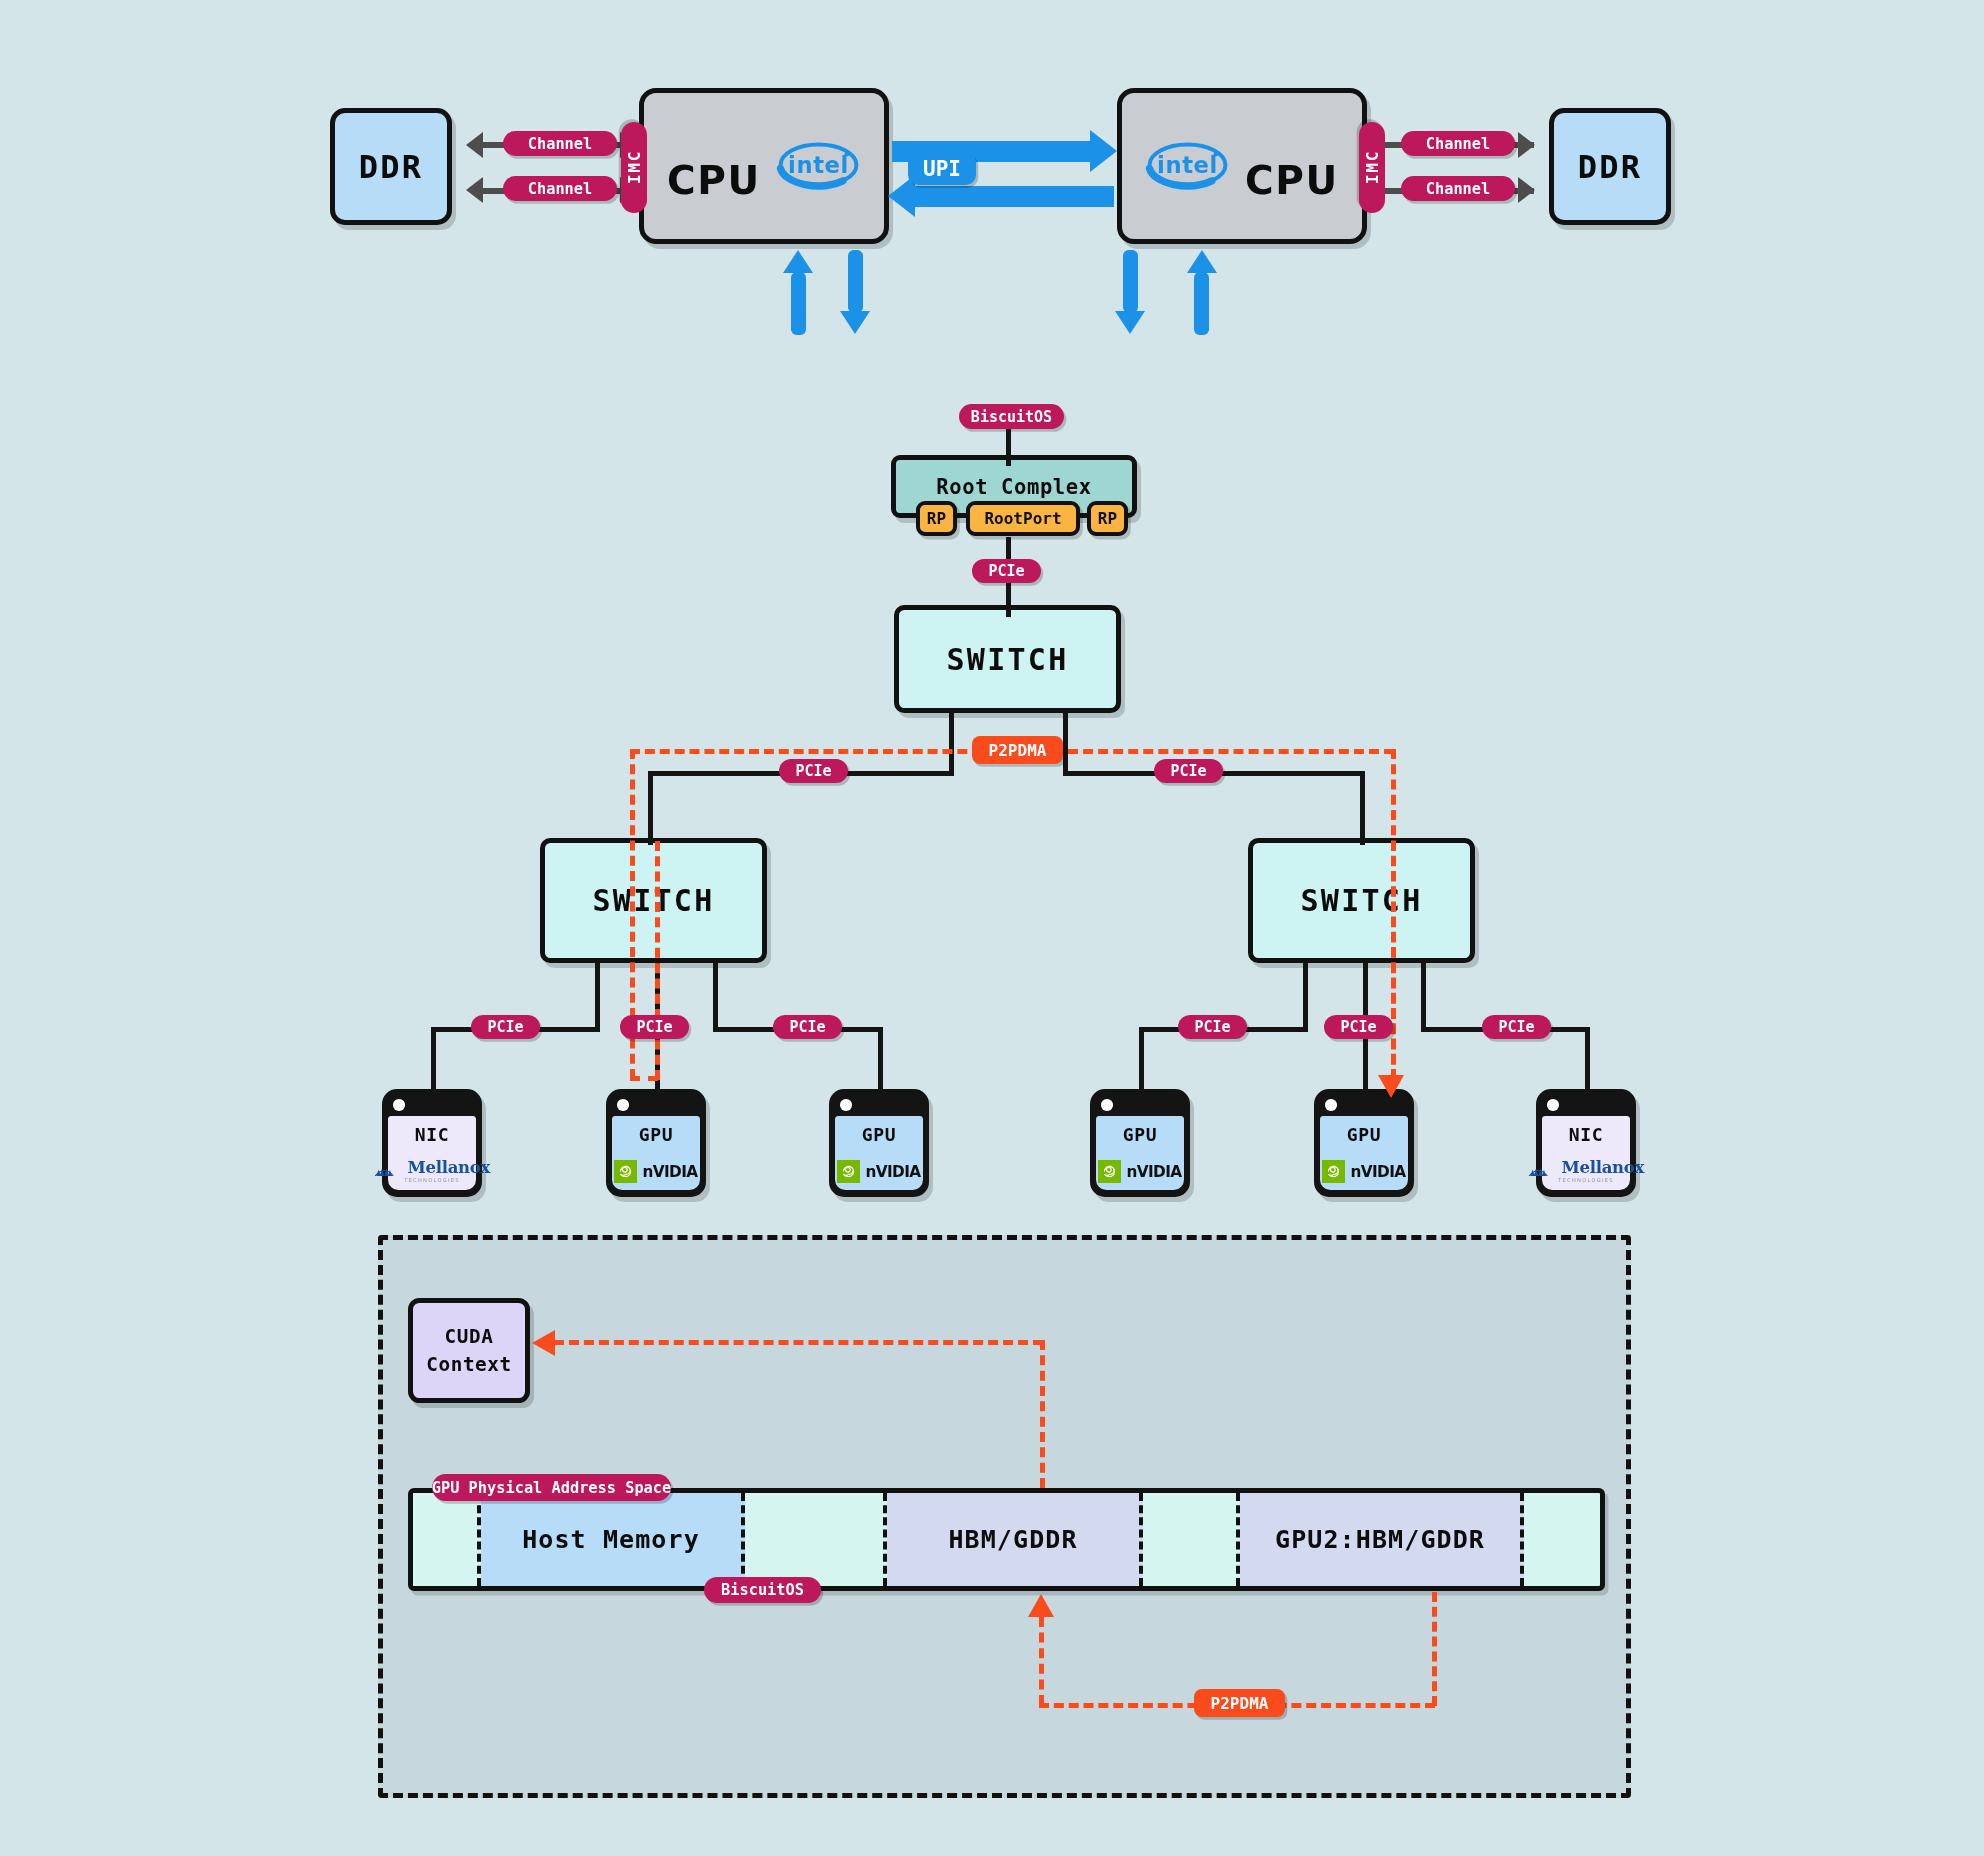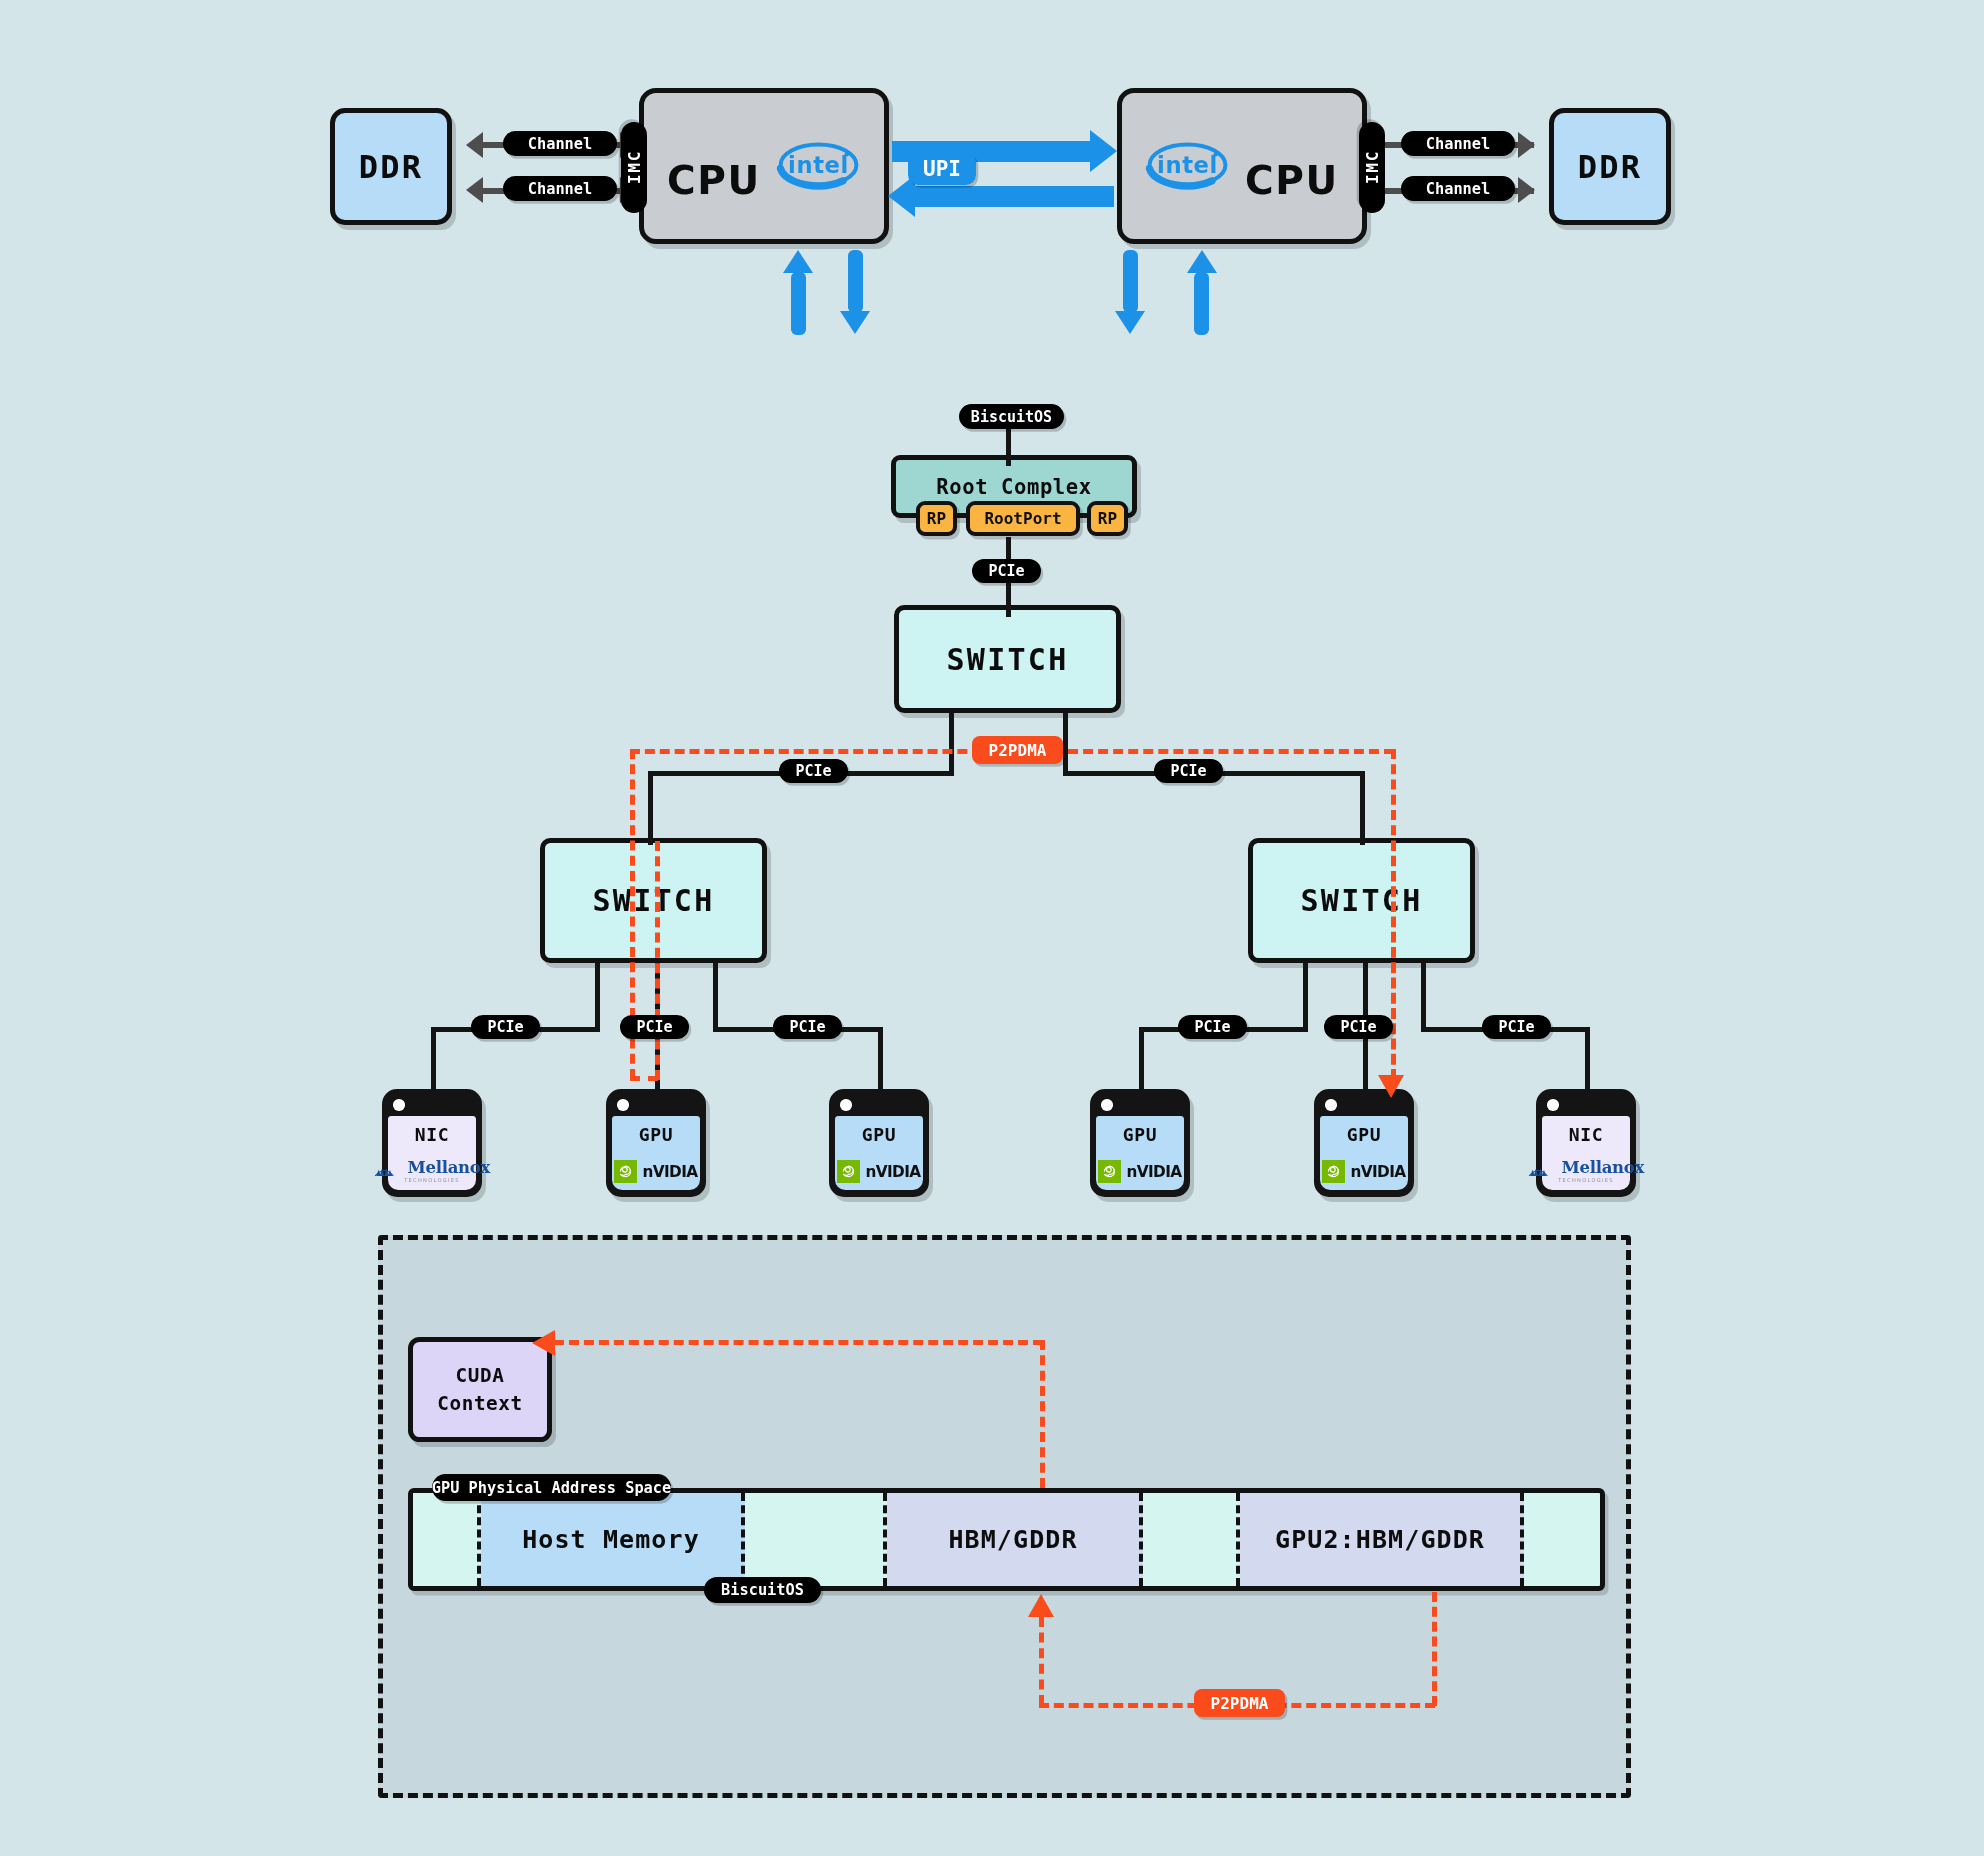--- a/index.html
+++ b/index.html
@@ -41,21 +41,21 @@
   
   .port{
     position:absolute;background:#f9b441;border:4.5px solid #111;border-radius:9px;
     box-sizing:border-box;display:flex;align-items:center;justify-content:center;
     font-family:"DejaVu Sans Mono",monospace;font-weight:bold;color:#111;
     box-shadow:2.8px 3.4px 0 rgba(0,0,0,.18);
   }
 
   
   .pill{
-    position:absolute;background:#000000;color:#fff;border-radius:568px;
+    position:absolute;background:#be185d;color:#fff;border-radius:568px;
     display:flex;align-items:center;justify-content:center;
     font-family:"DejaVu Sans Mono",monospace;font-weight:bold;
     box-shadow:2.3px 2.8px 0 rgba(0,0,0,.20);
     white-space:nowrap;z-index:40;
   }
   .pill.vert{writing-mode:vertical-rl;transform:rotate(180deg);}
   .pill.upi{background:#1b92e8;color:#fff;}
   .pill.p2p{background:#fa4b1d;color:#fff;}
 
   
@@ -378,21 +378,21 @@
             </svg>
           <span class="mx-txt">Mellanox</span>
         </span>
         <span class="mx-sub">TECHNOLOGIES</span>
       </span>
     </div>
   </div>
 
   <div class="panel" style="left:378px;top:1235px;width:1253px;height:563px;"></div>
 
-  <div class="box cuda" style="left:408px;top:1337px;width:144px;height:105px;text-align:center;">
+  <div class="box cuda" style="left:408px;top:1298px;width:122px;height:105px;text-align:center;">
     <span style="white-space:pre-line;">CUDA
 Context</span>
   </div>
 
   <div class="dash-h" style="left:554px;top:1340px;width:489px;"></div>
   <div class="dash-v" style="left:1040px;top:1340px;height:148px;"></div>
   <div class="o-head l" style="left:532px;top:1330px;"></div>
 
   <div class="asbar" style="left:408px;top:1488px;width:1197px;height:103px;">
     <div class="seg gap bd" style="width:68px;"></div>

